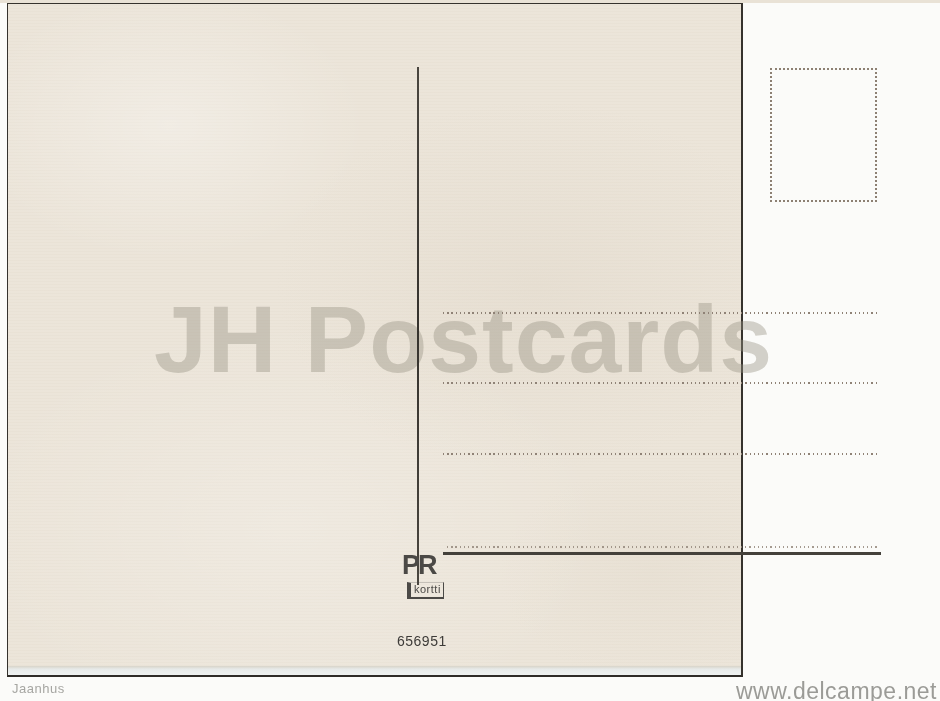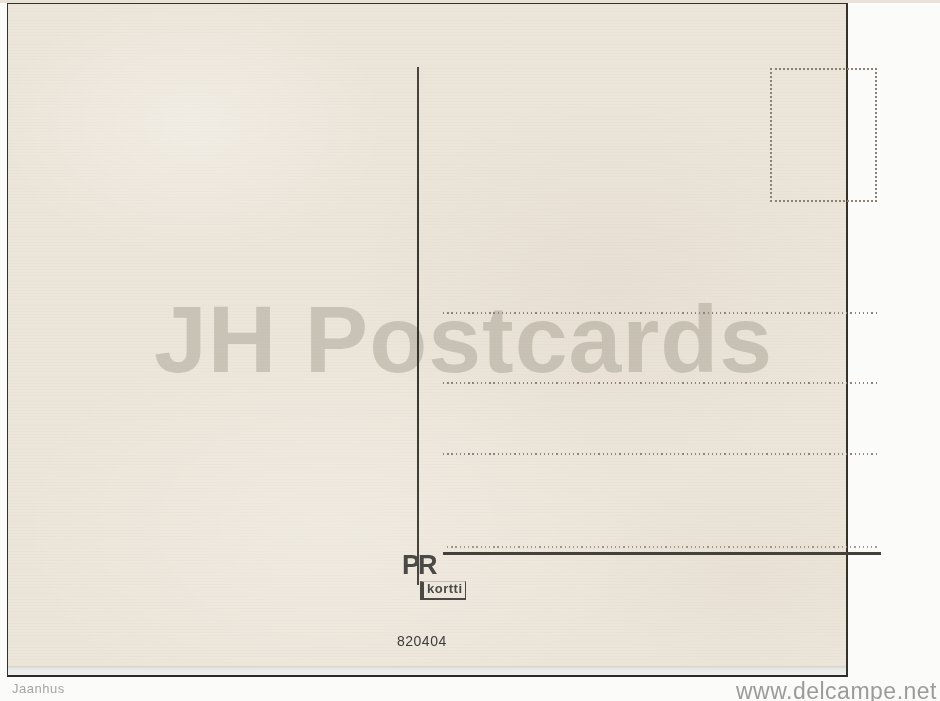--- a/index.html
+++ b/index.html
@@ -8,21 +8,21 @@
     background:#fbfbf9;
     font-family:"Liberation Sans","DejaVu Sans",sans-serif;
   }
   
   .top-strip{
     position:absolute;left:0;top:0;width:940px;height:3px;
     background:#e9e2d6;
   }
   
   .postcard{
-    position:absolute;left:7px;top:3px;width:841px;height:674px;
+    position:absolute;left:7px;top:3px;width:736px;height:674px;
     box-sizing:border-box;
     border:1px solid #35322d;
     border-right:2px solid #35322d;
     border-bottom:2px solid #2e2b27;
     background:
       radial-gradient(ellipse 320px 220px at 22% 18%, rgba(255,255,255,0.30), transparent 62%),
       radial-gradient(ellipse 420px 300px at 72% 42%, rgba(213,202,186,0.22), transparent 62%),
       radial-gradient(ellipse 520px 340px at 38% 78%, rgba(255,255,255,0.20), transparent 62%),
       radial-gradient(ellipse 260px 180px at 88% 85%, rgba(216,206,190,0.18), transparent 60%),
       repeating-linear-gradient(0deg, rgba(198,188,172,0.05) 0 1px, rgba(255,255,255,0.04) 1px 3px),
@@ -66,25 +66,25 @@
     position:absolute;left:435px;top:548px;width:438px;height:3px;
     background:#44413b;
   }
   
   .pr-logo{position:absolute;left:394px;top:548px;color:#4b4946;}
   .pr-initials{
     font-size:27px;font-weight:900;letter-spacing:-2px;line-height:1;
     transform:scaleY(1.05);
   }
   .pr-kortti{
-    display:inline-block;margin-left:18px;margin-top:-2px;
+    display:inline-block;margin-left:5px;margin-top:-2px;
     border-left:4px solid #4b4946;border-bottom:2px solid #4b4946;
     border-right:1px solid #4b4946;border-top:1px solid rgba(75,73,70,.25);
     padding:0 2px 1px 3px;
-    font-size:13px;font-weight:bold;letter-spacing:.5px;line-height:1.15;
+    font-size:11px;font-weight:normal;letter-spacing:.5px;line-height:1.15;
   }
   .serial{
     position:absolute;left:389px;top:629px;
     font-size:14px;color:#3d3b38;letter-spacing:.5px;
   }
   
   .seller-mark{
     position:absolute;left:12px;top:681px;
     font-size:13px;color:#a6a6a2;letter-spacing:.5px;
   }
@@ -109,20 +109,20 @@
   <div class="dotted-line addr2"></div>
   <div class="dotted-line addr3"></div>
   <div class="dotted-line addr4"></div>
   <div class="solid-line"></div>
 
   <div class="pr-logo">
     <div class="pr-initials">PR</div>
     <div class="pr-kortti">kortti</div>
   </div>
 
-  <div class="serial">820404</div>
+  <div class="serial">656951</div>
 
   <div class="card-bottom-edge"></div>
 </div>
 
 <div class="seller-mark">Jaanhus</div>
 
 <div class="site-mark">www.delcampe.net</div>
 
 </body></html>

